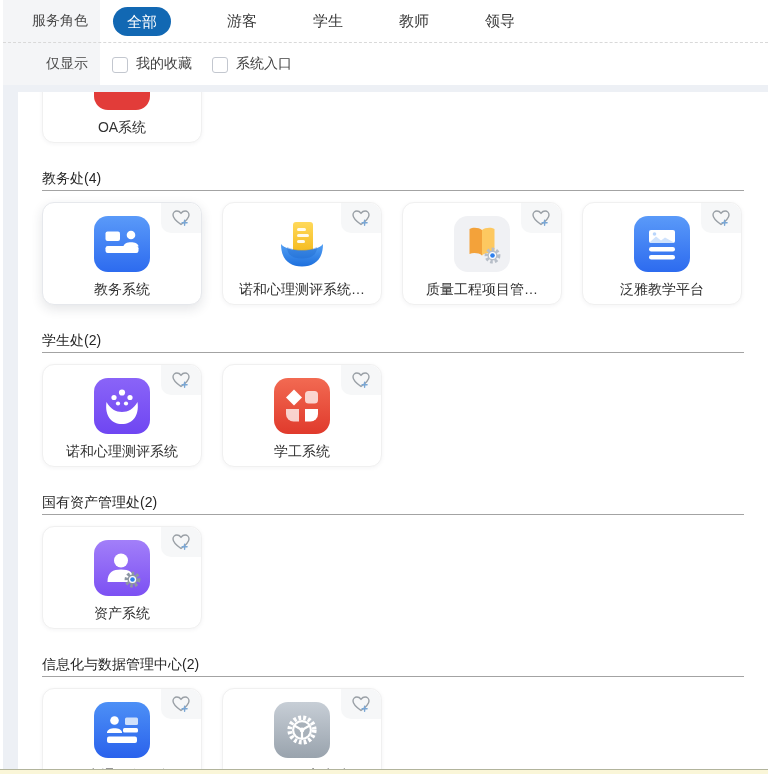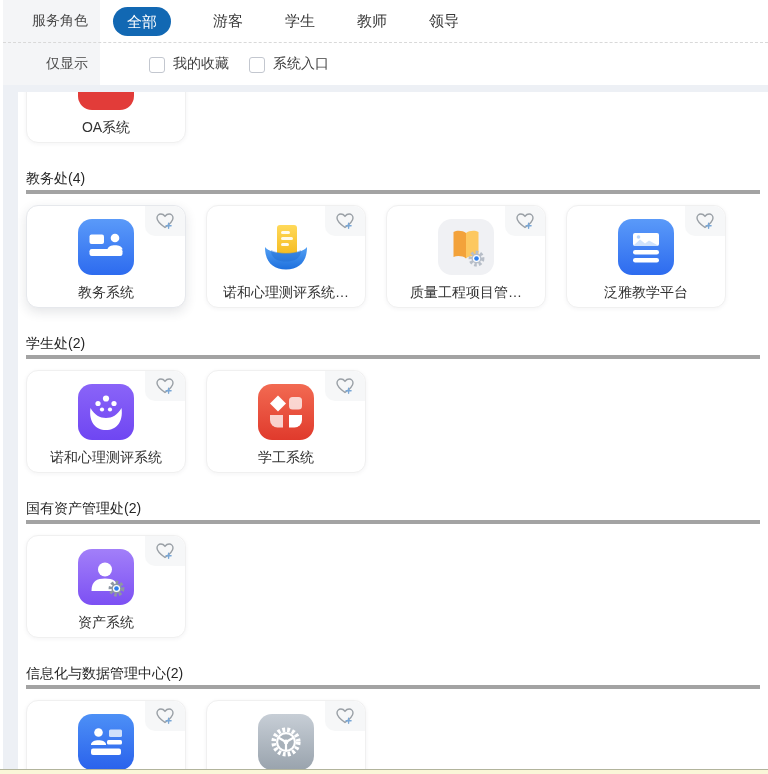--- a/index.html
+++ b/index.html
@@ -9,43 +9,43 @@
     background:#edf0f5;
     font-family:"Liberation Sans", sans-serif;
   }
   .left-sliver { position:absolute; left:0; top:0; width:3px; height:100%; background:#ffffff; z-index:6; }
 
   
   .filter-bar { position:absolute; top:0; left:3px; right:0; height:85px; background:#ffffff; z-index:5; }
   .label-col { position:absolute; left:0; top:0; width:97px; height:100%; background:#f4f5f7; }
   .f-row { position:relative; display:flex; align-items:center; }
   .f-row1 { height:42px; }
-  .f-row2 { height:43px; border-top:1px dashed #d9d9d9;gap:37px; }
+  .f-row2 { height:43px; border-top:1px dashed #d9d9d9; }
   .flabel { width:85px; text-align:right; font-size:14px; color:#4a4a4a; flex:0 0 auto; }
-  .tabs { display:flex; align-items:center; margin-left:25px; gap:42px; }
+  .tabs { display:flex; align-items:center; margin-left:25px; gap:56px; }
   .tab { font-size:15px; color:#3a3a3a; cursor:pointer; white-space:nowrap; }
   .tab.active {
     color:#ffffff; background:#1268b3; border-radius:15px;
     padding:5px 14px; line-height:19px;
   }
   .checks { display:flex; align-items:center; margin-left:24px; gap:20px; }
   .check-item { display:flex; align-items:flex-end; cursor:pointer; }
   .checkbox {
     width:16px; height:16px; background:#fff; border:1px solid #c3c7cf;
     border-radius:3px; margin-right:8px; flex:0 0 auto;
   }
   .check-label { font-size:14px; color:#3f3f3f; }
 
   
   .content-panel {
     position:absolute; left:18px; right:0; top:92px; bottom:5px;
-    background:#ffffff; overflow:hidden; padding:0 8px;
+    background:#ffffff; overflow:hidden; padding:0 24px;
   }
   .section-header {
-    margin-top:27px; padding-bottom:4px; border-bottom:4px solid #a3a3a3;
+    margin-top:27px; padding-bottom:4px; border-bottom:1px solid #a3a3a3;
     font-size:14px; line-height:16px; color:#262626;
   }
   .card-row { display:flex; gap:20px; margin-top:11px; }
   .card-row.first { margin-top:-52px; }
   .card {
     position:relative; width:160px; height:103px; background:#fff;
     border:1px solid #f0f0f0; border-radius:12px;
     box-shadow:0 1px 4px rgba(31,45,61,.05);
     display:flex; flex-direction:column; align-items:center; cursor:pointer;
     flex:0 0 auto;

